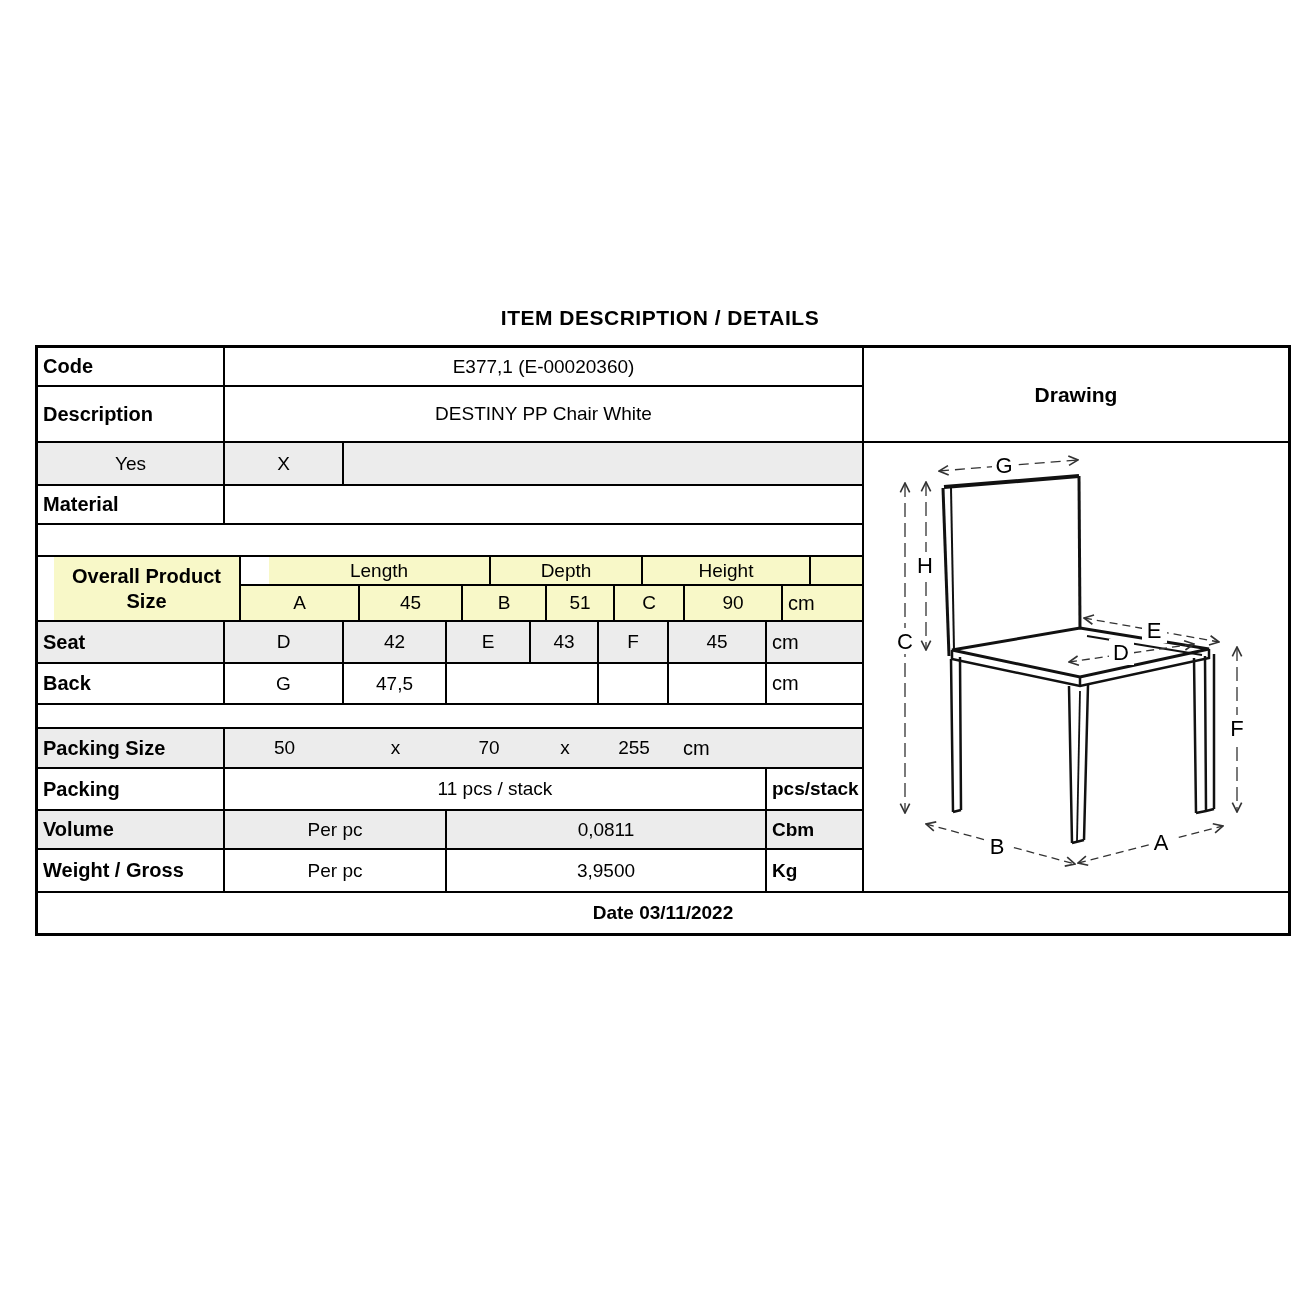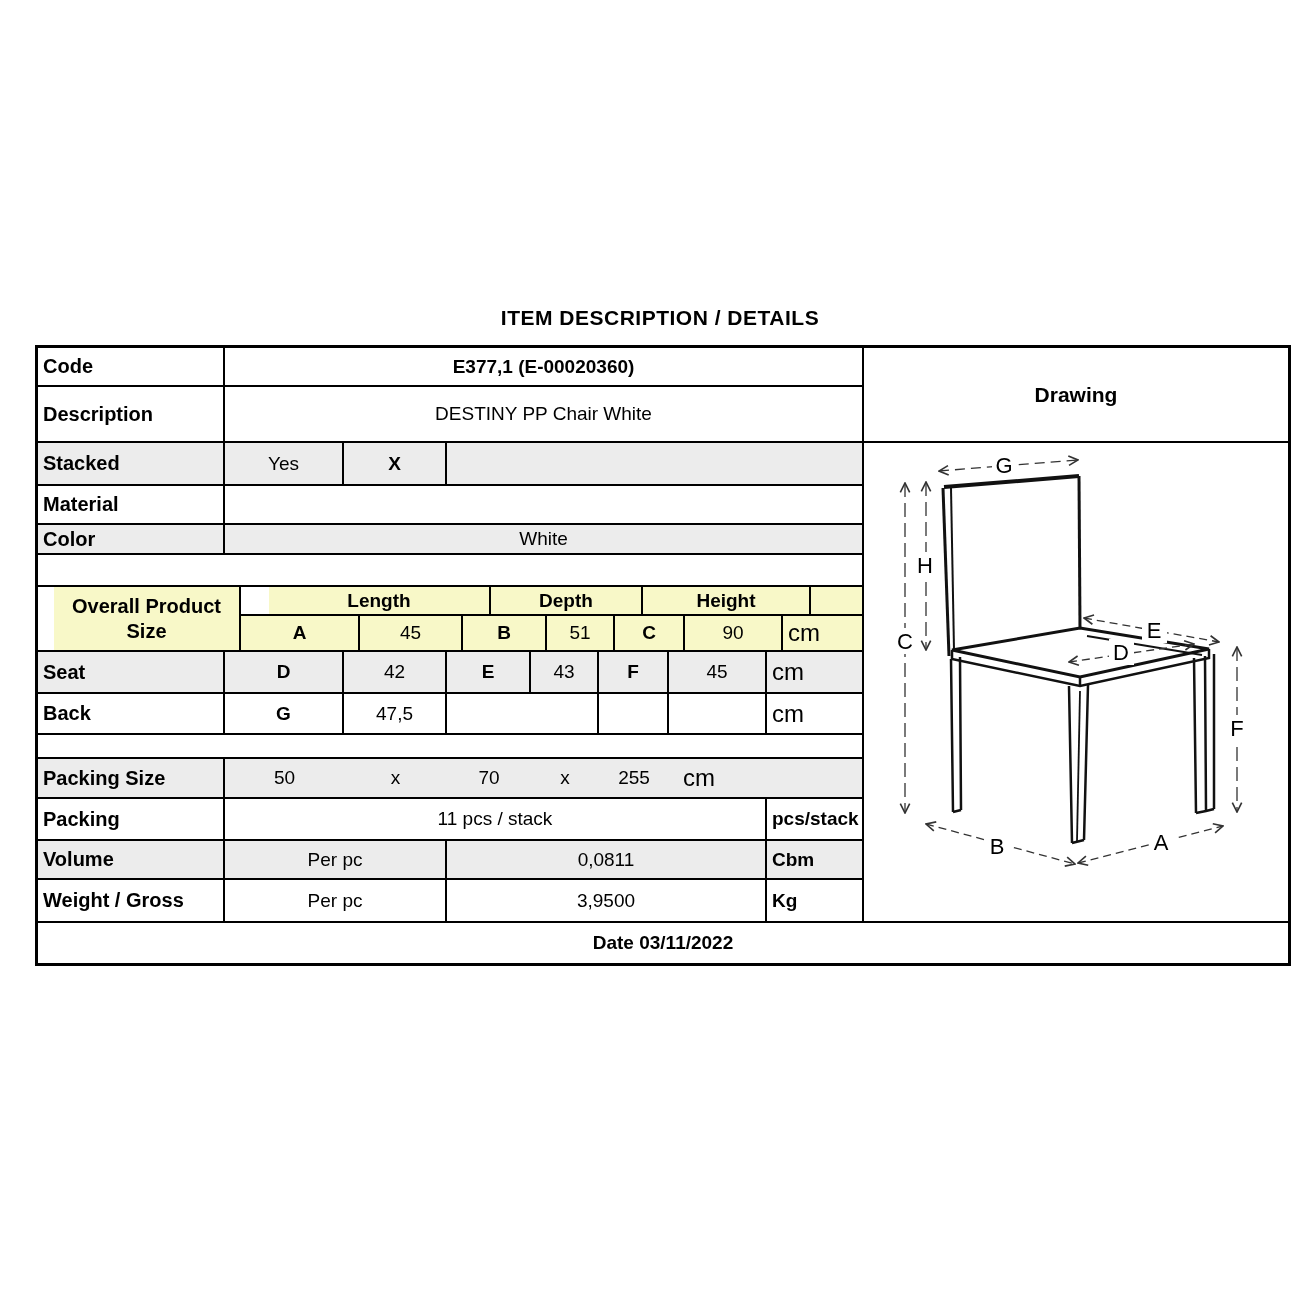--- a/index.html
+++ b/index.html
@@ -7,22 +7,22 @@
   .page-title{position:absolute;top:306px;left:35px;width:1250px;text-align:center;font-weight:bold;font-size:21px;letter-spacing:.5px;}
   .sheet{position:absolute;top:345px;left:35px;width:1250px;border:3px solid #000;background:#fff;}
   .main{display:flex;border-bottom:2px solid #000;}
   .spec{width:824px;}
   .row{display:grid;grid-template-columns:187px 119px 103px 84px 68px 70px 98px auto;border-bottom:2px solid #000;box-sizing:border-box;}
   .cell{border-right:2px solid #000;display:flex;align-items:center;box-sizing:border-box;overflow:hidden;}
   .nb{border-right:none!important;}
   .ctr{justify-content:center;}
   .lbl{font-weight:bold;font-size:20px;padding-left:5px;}
   .val{font-size:19px;}
-  .b{font-weight:bold;text-align:right;}
-  .unit{font-size:24px;padding-left:5px;}
+  .b{font-weight:normal;text-align:right;}
+  .unit{font-size:20px;padding-left:5px;}
   .unitb{font-size:19px;font-weight:bold;padding-left:5px;}
   .s2{grid-column:span 2}.s4{grid-column:span 4}.s5{grid-column:span 5}.s6{grid-column:span 6}.s7{grid-column:span 7}
   .gray{background:var(--row-gray,#ececec);}
   .yellow{background:var(--row-yellow,#f8f8c8);}
   .h39{height:39px}.h56{height:56px}.h43{height:43px}.h30{height:30px}.h42{height:42px}
   .h41{height:41px}.h22{height:22px}.h40{height:40px}.h-spacer1{height:30px}
   .spacer{border-bottom:2px solid #000;background:#fff;}
   
   .ops{display:flex;border-bottom:2px solid #000;height:65px;box-sizing:border-box;}
   .ops-label{width:187px;border-right:2px solid #000;box-sizing:border-box;display:flex;flex-direction:column;justify-content:center;align-items:center;font-weight:bold;font-size:20px;line-height:1.25;margin-left:16px;}
@@ -50,34 +50,29 @@
         <div class="cell lbl">Code</div>
         <div class="cell val b ctr s7 nb">E377,1 (E-00020360)</div>
       </div>
 
       <div class="row h56">
         <div class="cell lbl">Description</div>
         <div class="cell val ctr s7 nb">DESTINY PP Chair White</div>
       </div>
 
       <div class="row h43 gray">
-        <div class="cell lbl">Stacked</div>
         <div class="cell val ctr">Yes</div>
         <div class="cell val b ctr">X</div>
         <div class="cell s5 nb"></div>
       </div>
 
       <div class="row h39">
         <div class="cell lbl">Material</div>
       </div>
 
-      <div class="row h30 gray">
-        <div class="cell lbl">Color</div>
-        <div class="cell val ctr s7 nb">White</div>
-      </div>
 
       <div class="spacer h-spacer1"></div>
 
       <div class="ops">
         <div class="ops-label yellow">
           <div>Overall Product</div>
           <div>Size</div>
         </div>
         <div class="ops-right">
           <div class="ops-r1">

